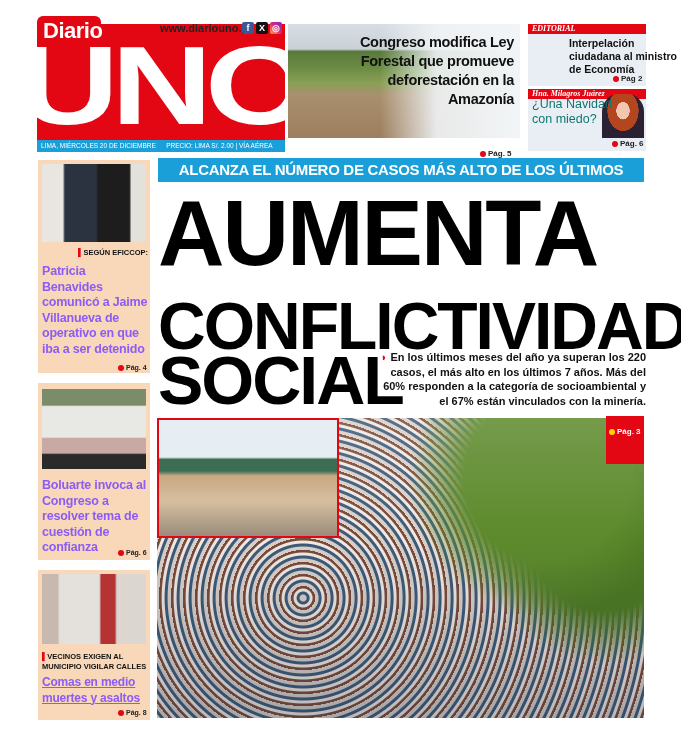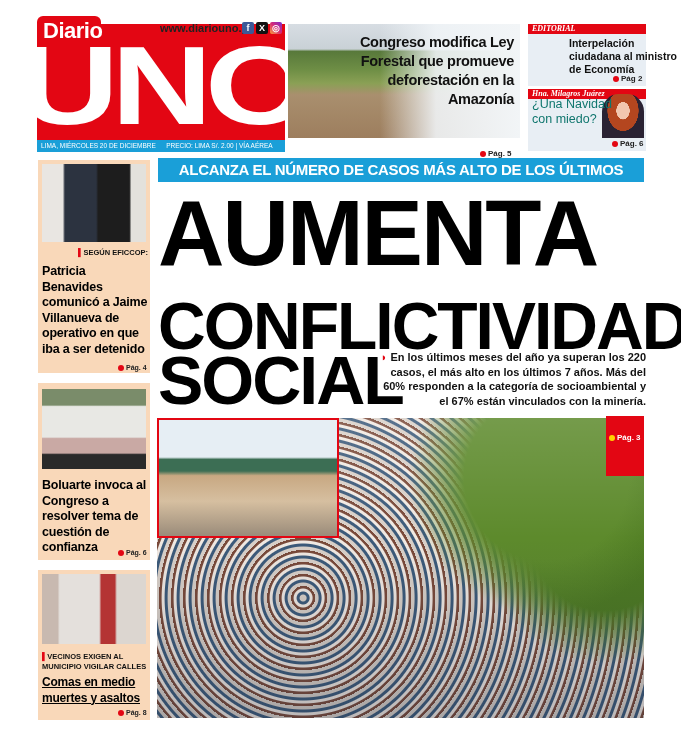--- a/index.html
+++ b/index.html
@@ -43,21 +43,21 @@
 
   
   .kicker { left:158px; top:158px; width:486px; height:24px; background:#1a9fd8; color:#fff; font-weight:bold;
      font-size:15px; line-height:24px; text-align:center; letter-spacing:-0.3px; }
 
   
   .card { left:38px; width:112px; background:#f9d8b9; }
   .card-photo { left:42px; width:104px; }
   .card-kick { left:42px; font-size:7.5px; font-weight:bold; color:#111; line-height:10px; width:106px; }
   .card-kick .mark { color:#e30613; }
-  .card-title { left:42px; width:106px; font-size:12.5px; font-weight:bold; color:#000000; line-height:15.5px; letter-spacing:-0.2px; }
+  .card-title { left:42px; width:106px; font-size:12.5px; font-weight:bold; color:#8b5cf6; line-height:15.5px; letter-spacing:-0.2px; }
 
   
   .hl-1 { left:158px; top:186px; width:490px; font-weight:900; font-size:92px; line-height:94px; color:#000;
           letter-spacing:-2px; transform:scaleX(1.0); white-space:nowrap; }
   .hl-2 { left:158px; top:294px; width:490px; font-weight:700; font-size:66px; line-height:64px; color:#000;
           letter-spacing:-2px; white-space:nowrap; }
   .hl-3 { left:158px; top:346px; font-weight:900; font-size:68px; line-height:68px; color:#000; letter-spacing:-2px; white-space:nowrap; }
   .deck { left:376px; top:350px; width:270px; text-align:right; font-weight:bold; font-size:11px; line-height:14.5px; color:#111; }
   .deck .mark { color:#e30613; }
 
@@ -65,21 +65,21 @@
   .main-photo { left:157px; top:418px; width:487px; height:300px; overflow:hidden;
      background:
        radial-gradient(circle at 80% 20%, #5d8a2c 0 18%, transparent 30%),
        radial-gradient(circle at 92% 40%, #4d7a22 0 15%, transparent 26%),
        repeating-radial-gradient(circle at 30% 60%, #d9d0c8 0 3px, #3c5a7a 4px 6px, #f1e9e2 7px 9px, #7a4a3a 10px 12px),
        #b9b0a6; }
   .main-photo-shade { left:157px; top:418px; width:487px; height:300px;
      background:linear-gradient(180deg, rgba(255,255,255,0.15) 0%, rgba(0,0,0,0) 40%, rgba(30,40,60,0.25) 100%); }
   .inset-photo { left:157px; top:418px; width:182px; height:120px; border:2px solid #e30613; box-sizing:border-box;
      background:linear-gradient(180deg,#e6eef4 0 32%,#3c6e54 34% 44%,#c8a882 48%,#d6bfa0 70%,#9a8b7a 100%); }
-  .pag-tag { left:606px; top:416px; height:28px; background:#e30613; color:#fff; font-size:8px; font-weight:bold; line-height:12px; padding:16px 3px; }
+  .pag-tag { left:606px; top:416px; height:28px; background:#e30613; color:#fff; font-size:8px; font-weight:bold; line-height:12px; padding:10px 3px; }
   .pag-tag .pag-dot { background:#ffd400; }
 </style>
 </head>
 <body>
 
 <div class="abs masthead"></div>
 <div class="abs mast-diario-tab"></div>
 <div class="abs mast-diario">Diario</div>
 <div class="abs mast-url">www.diariouno.pe</div>
 <div class="abs social" style="left:242px;background:#3b5998;">f</div>

